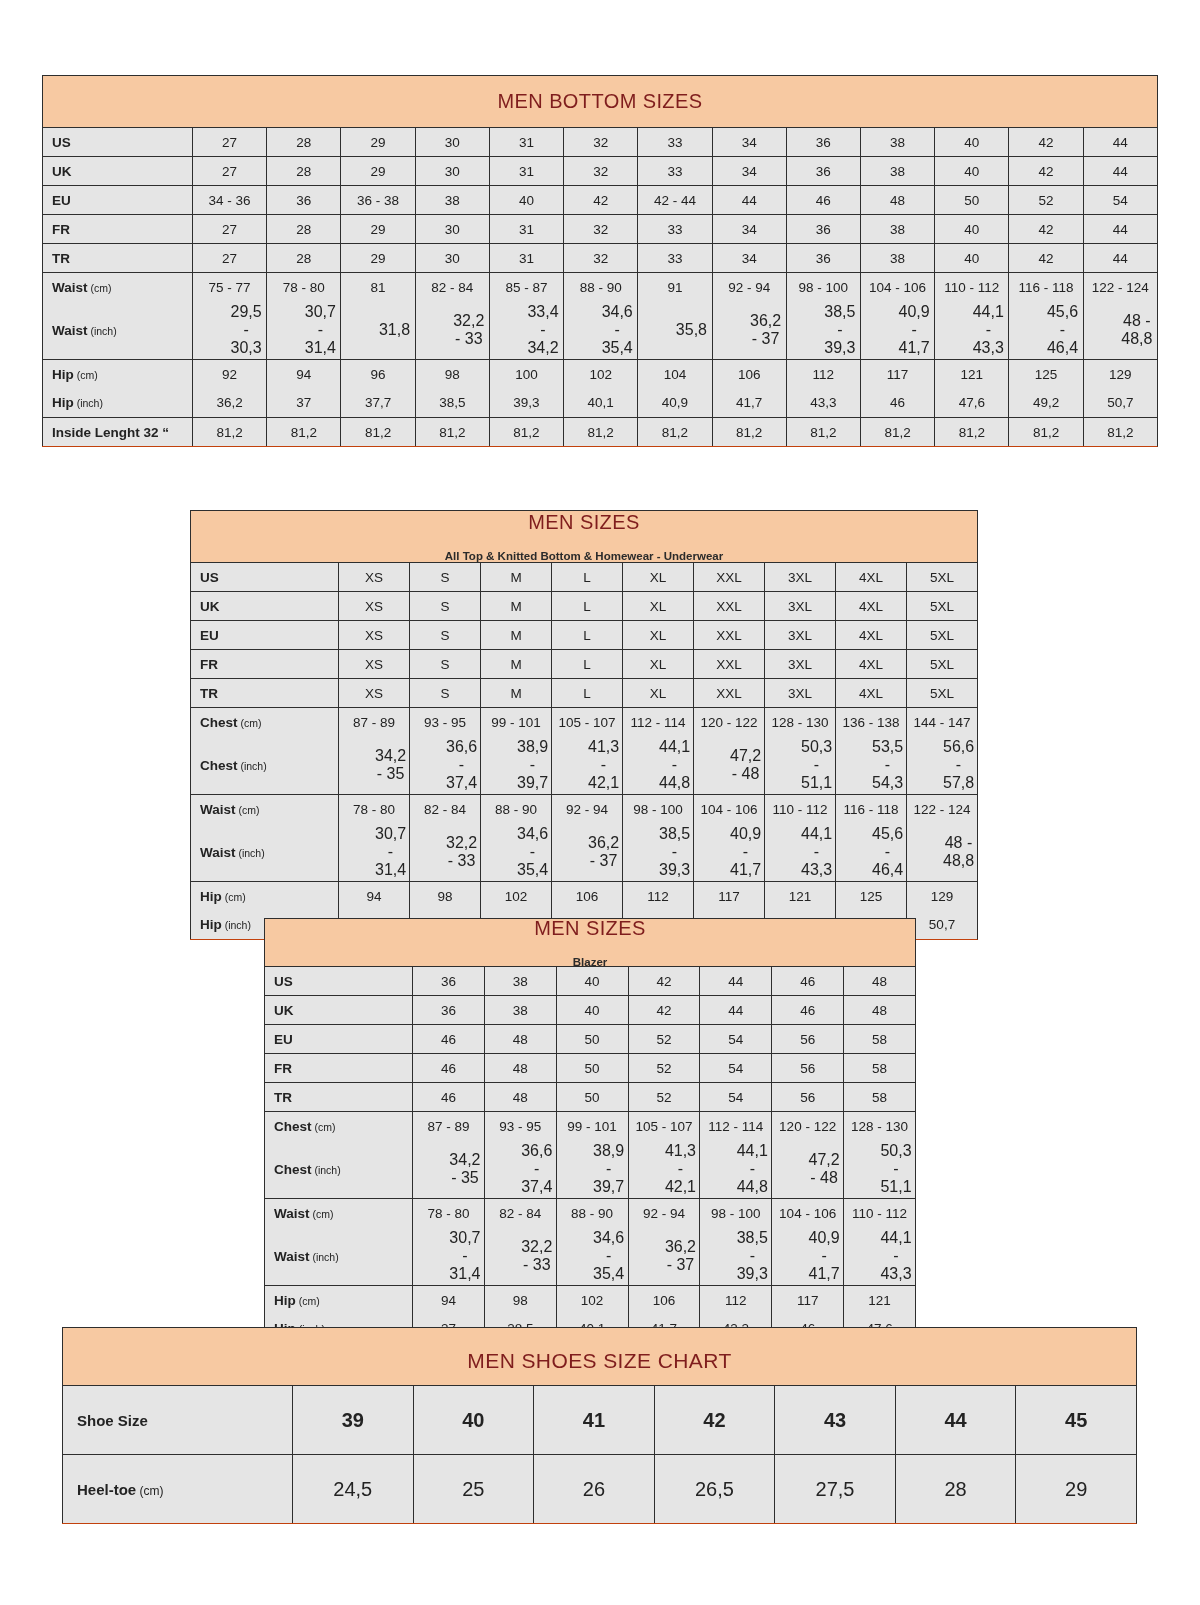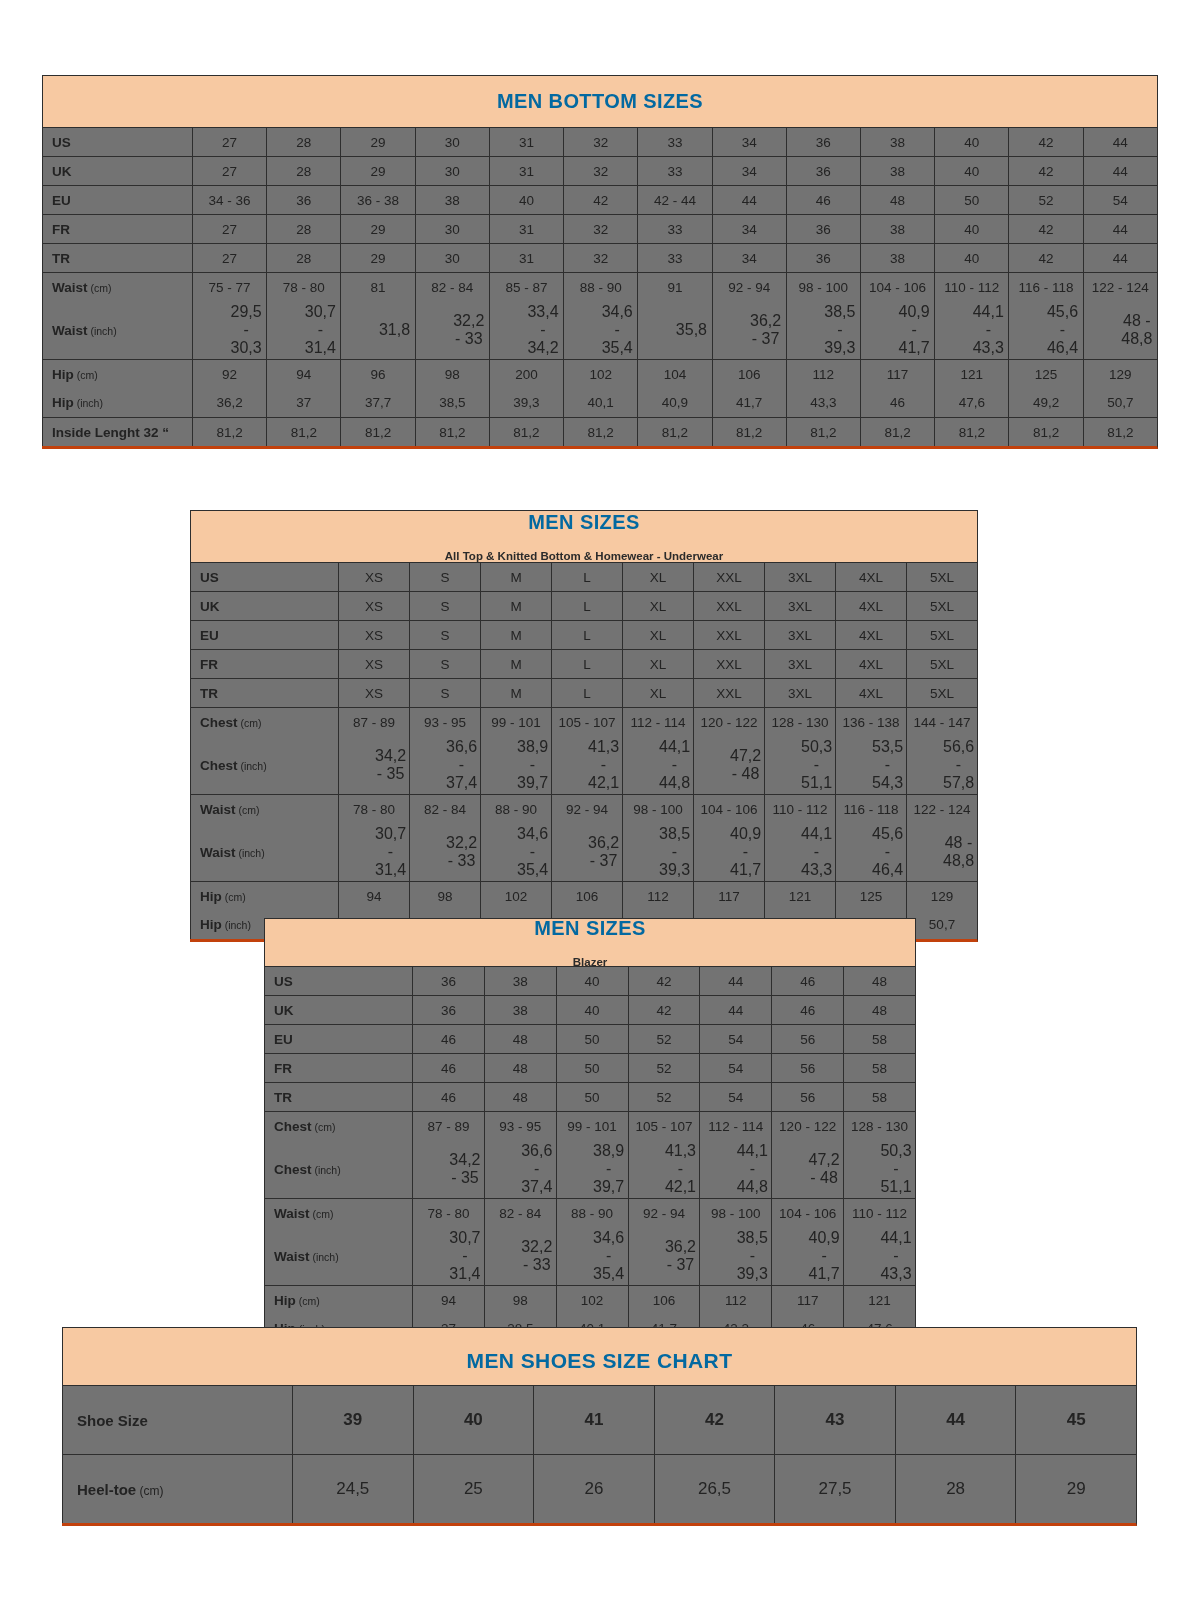--- a/index.html
+++ b/index.html
@@ -8,27 +8,27 @@
   .page { position:relative; width:1200px; height:1605px; background:#ffffff; margin:0 auto; overflow:hidden; }
 
   .size-table { position:absolute; }
 
   .tbl-header {
     border:1px solid #2e2e2e; border-bottom:none;
     background:#f7c9a2;
     display:flex; flex-direction:column; align-items:center; justify-content:center;
     text-align:center;
   }
-  .tbl-title { font-weight:bold; font-size:20px; color:#0369a1; letter-spacing:.4px; }
+  .tbl-title { font-weight:normal; font-size:20px; color:#7f1d1d; letter-spacing:.4px; }
   .tbl-subtitle { font-weight:bold; font-size:11.5px; color:#2b2b2b; margin-top:16px; }
 
   table {
     width:100%; border-collapse:separate; border-spacing:0; table-layout:fixed;
-    border-right:1px solid #2e2e2e; border-bottom:3px solid #c2410c;
-    background:#737373;
+    border-right:1px solid #2e2e2e; border-bottom:1px solid #c2410c;
+    background:#e5e5e5;
   }
   td, th {
     border-left:1px solid #2e2e2e; border-top:1px solid #2e2e2e;
     font-size:13.5px; text-align:center; vertical-align:middle;
     height:29px; padding:2px 3px; font-weight:normal; overflow:hidden;
   }
   th { text-align:left; padding-left:9px; font-weight:bold; white-space:nowrap; }
   .unit { font-size:10.5px; font-weight:normal;margin-top:48px; }
   tr.join-prev td, tr.join-prev th { border-top:none; }
   tr.small td { font-size:16px;padding-left:36px; }
@@ -37,21 +37,21 @@
   
   .t1 { left:42px;  top:75px;   width:1116px; }
   .t1 .tbl-header { height:52px; }
   .t2 { left:190px; top:510px;  width:788px; }
   .t2 .tbl-header { height:52px; }
   .t3 { left:264px; top:918px;  width:652px; }
   .t3 .tbl-header { height:48px; }
   .t4 { left:62px;  top:1327px; width:1075px; }
   .t4 .tbl-header { height:58px; }
   .t4 .tbl-title { font-size:21px;margin-top:8px; }
-  .t4 td, .t4 th { height:69px; font-size:17px; }
+  .t4 td, .t4 th { height:69px; font-size:20px; }
   .t4 th { padding-left:14px; font-size:15px; }
   .t4 .unit { font-size:12px; }
 </style>
 </head>
 <body>
 
 <div class="page">
 
   <section class="size-table t1">
     <div class="tbl-header">
@@ -186,21 +186,21 @@
             <td>44,1 - 43,3</td>
             <td>45,6 - 46,4</td>
             <td>48 - 48,8</td>
           </tr>
           <tr>
             <th><span>Hip</span><span class="unit"> (cm)</span></th>
             <td>92</td>
             <td>94</td>
             <td>96</td>
             <td>98</td>
-            <td>200</td>
+            <td>100</td>
             <td>102</td>
             <td>104</td>
             <td>106</td>
             <td>112</td>
             <td>117</td>
             <td>121</td>
             <td>125</td>
             <td>129</td>
           </tr>
           <tr class="join-prev">

